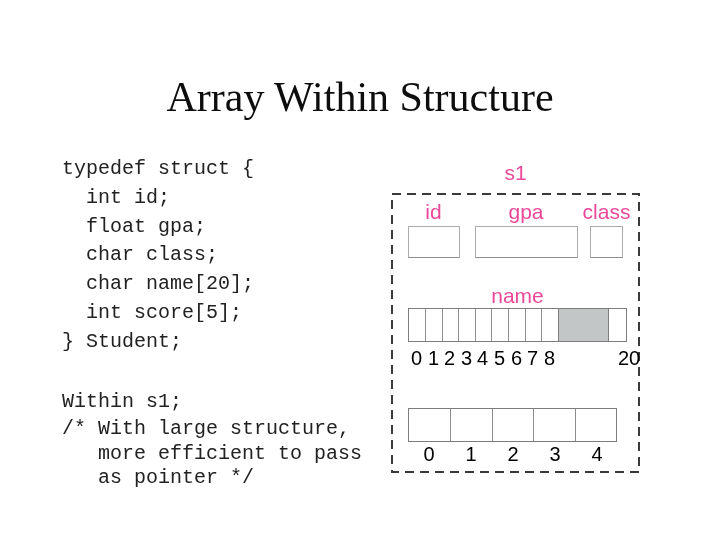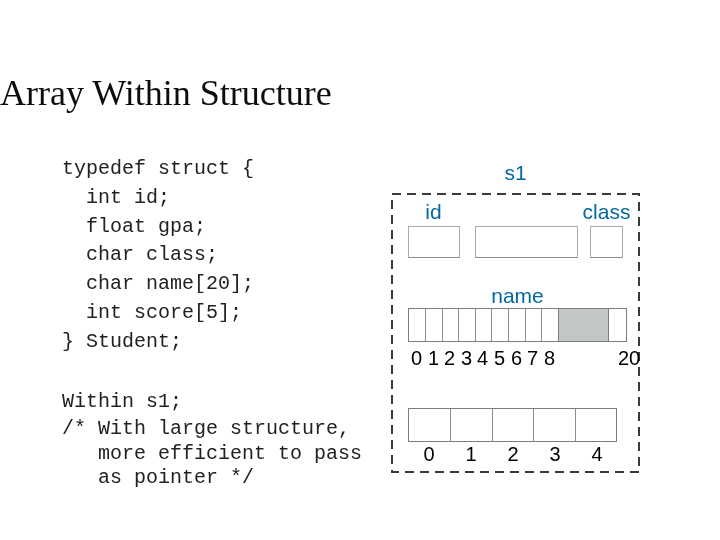--- a/index.html
+++ b/index.html
@@ -2,38 +2,38 @@
 <html><head>
 <meta charset="utf-8">
 <style>
   html,body{margin:0;padding:0;background:#ffffff;}
   #stage{
     position:relative;width:720px;height:540px;background:#ffffff;
     overflow:hidden;font-family:"Liberation Sans",sans-serif;
   }
   
   .slide-title{
-    position:absolute;left:0;top:72px;width:720px;text-align:left;
-    font-family:"Liberation Serif",serif;font-size:36px;line-height:1.2;
+    position:absolute;left:0;top:72px;width:720px;text-align:center;
+    font-family:"Liberation Serif",serif;font-size:42px;line-height:1.2;
     color:#0d0d0d;white-space:nowrap;
   }
   
   .code{
     position:absolute;left:62px;margin:0;
     font-family:"Liberation Mono","DejaVu Sans Mono",monospace;
     font-size:20px;color:#222222;white-space:pre;
   }
   .code.block1{top:155px;line-height:28.8px;}
   .code.decl  {top:388px;line-height:28.8px;}
   .code.comment{top:417px;line-height:24.6px;}
   
   .outline-svg{position:absolute;left:391px;top:193px;}
   .diagram-label{
     position:absolute;text-align:center;font-size:21px;line-height:22px;
-    color:#0369a1;white-space:nowrap;
+    color:#ec4899;white-space:nowrap;
   }
   .s1-label   {left:391px;width:249px;top:162px;}
   .id-label   {left:408px;width:51px; top:201px;}
   .gpa-label  {left:475px;width:102px;top:201px;}
   .class-label{left:572px;width:69px; top:201px;}
   .name-label {left:408px;width:219px;top:285px;}
   .score-label{left:408px;width:209px;top:386px;}
   .cellbox{
     position:absolute;top:226px;height:32px;background:#ffffff;
     border:1px solid #ababab;border-bottom-color:#8e8e8e;box-sizing:border-box;
@@ -79,20 +79,21 @@
    more efficient to pass
    as pointer */</pre>
 
   <svg class="outline-svg" width="249" height="280" viewBox="0 0 249 280" aria-hidden="true">
     <rect x="1" y="1" width="247" height="278" fill="none" stroke="#3a3a3a" stroke-width="2" stroke-dasharray="9 6"></rect>
   </svg>
 
   <div class="diagram-label s1-label">s1</div>
 
   <div class="diagram-label id-label">id</div>
+  <div class="diagram-label gpa-label">gpa</div>
   <div class="diagram-label class-label">class</div>
 
   <div class="cellbox id-box"></div>
   <div class="cellbox gpa-box"></div>
   <div class="cellbox class-box"></div>
 
   <div class="diagram-label name-label">name</div>
   <div class="bar name-bar">
     <div class="vline" style="left:16px"></div>
     <div class="vline" style="left:33px"></div>

